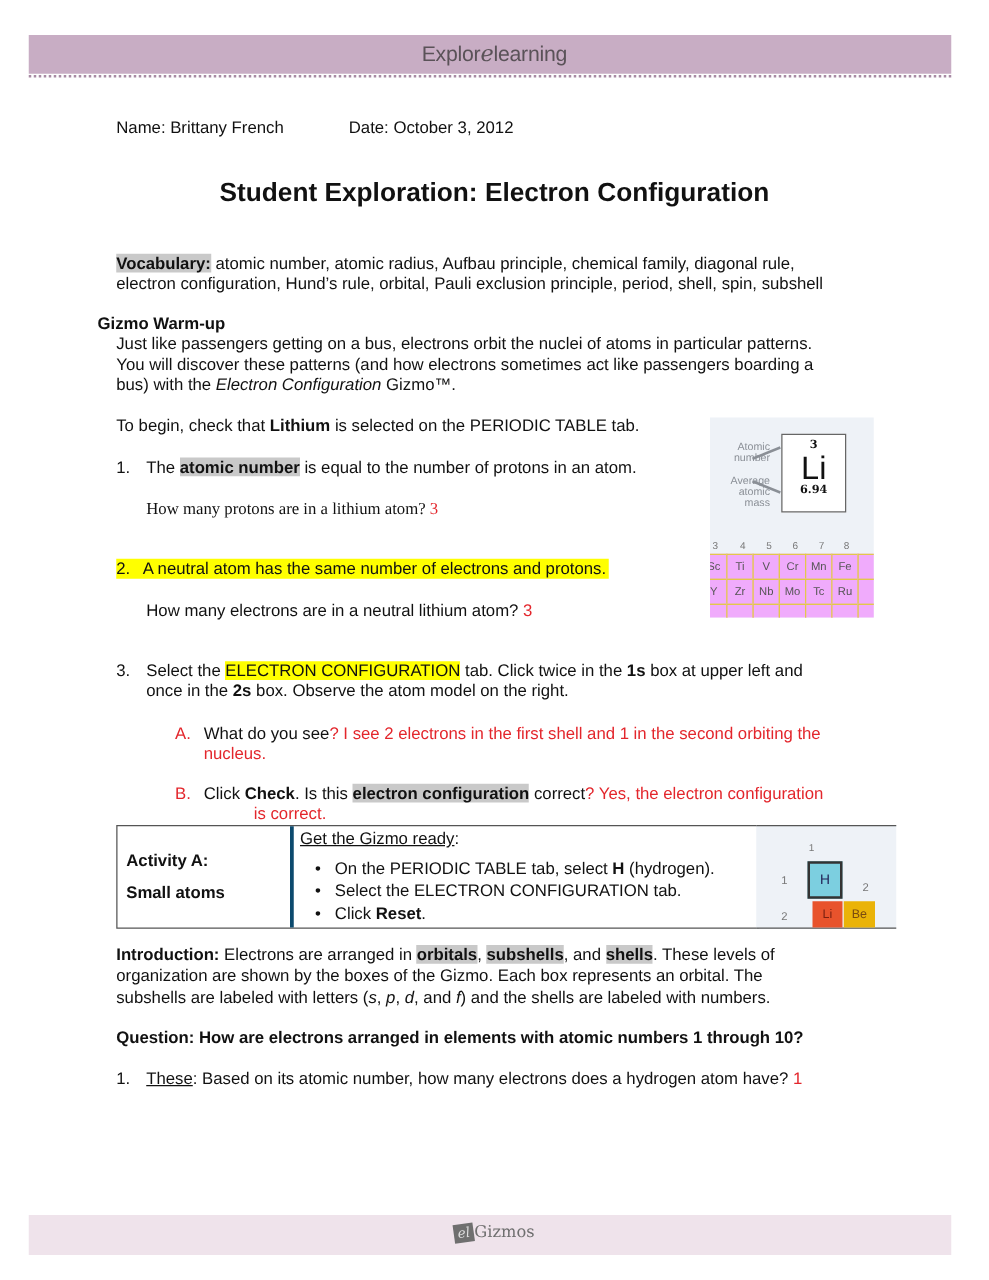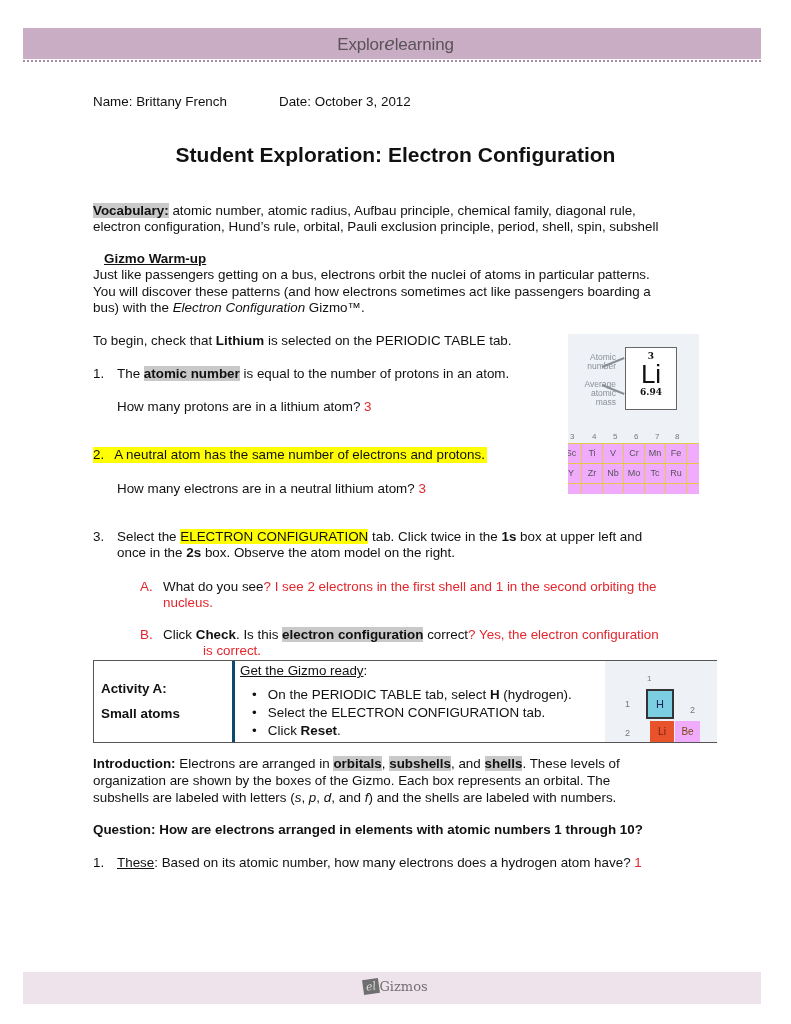--- a/index.html
+++ b/index.html
@@ -48,29 +48,29 @@
 <div class="abs logo"><span>Explor</span><span class="script">e</span><span>learning</span></div>
 
 <div class="abs line" style="left:93px;top:94px;">Name: Brittany French</div>
 <div class="abs line" style="left:279px;top:94px;">Date: October 3, 2012</div>
 
 <div class="abs title">Student Exploration: Electron Configuration</div>
 
 <div class="abs line" style="left:93px;top:203px;"><span class="bold hl-gray">Vocabulary:</span><span> atomic number, atomic radius, Aufbau principle, chemical family, diagonal rule,</span></div>
 <div class="abs line" style="left:93px;top:219px;">electron configuration, Hund’s rule, orbital, Pauli exclusion principle, period, shell, spin, subshell</div>
 
-<div class="abs line bold" style="left:104px;top:251px;text-decoration:underline;">Gizmo Warm-up</div>
+<div class="abs line bold" style="left:78px;top:251px;">Gizmo Warm-up</div>
 <div class="abs line" style="left:93px;top:267px;">Just like passengers getting on a bus, electrons orbit the nuclei of atoms in particular patterns.</div>
 <div class="abs line" style="left:93px;top:284px;">You will discover these patterns (and how electrons sometimes act like passengers boarding a</div>
 <div class="abs line" style="left:93px;top:300px;"><span>bus) with the </span><span class="ital">Electron Configuration</span><span> Gizmo™.</span></div>
 <div class="abs line" style="left:93px;top:333px;"><span>To begin, check that </span><span class="bold">Lithium</span><span> is selected on the PERIODIC TABLE tab.</span></div>
 
 <div class="abs line" style="left:93px;top:366px;">1.</div>
 <div class="abs line" style="left:117px;top:366px;"><span>The </span><span class="bold hl-gray">atomic number</span><span> is equal to the number of protons in an atom.</span></div>
-<div class="abs line" style="left:117px;top:399px;"><span>How many protons are in a lithium atom? </span><span class="red">3</span></div>
+<div class="abs line" style="left:117px;top:399px;font-family:Liberation Serif, serif;"><span>How many protons are in a lithium atom? </span><span class="red">3</span></div>
 
 <div class="abs line hl-yellow" style="left:93px;top:447px;padding-right:2px;"><span>2.</span><span style="display:inline-block;width:10px"></span><span>A neutral atom has the same number of electrons and protons.</span></div>
 <div class="abs line" style="left:117px;top:481px;"><span>How many electrons are in a neutral lithium atom? </span><span class="red">3</span></div>
 
 <div class="abs pt-fig">
   <div class="lab" style="left:4px;top:19px;width:44px;">Atomic number</div>
   <div class="lab" style="left:4px;top:46px;width:44px;">Average atomic mass</div>
   <div class="arrow" style="left:34px;top:32px;width:24px;transform:rotate(-22deg);"></div>
   <div class="arrow" style="left:34px;top:50px;width:24px;transform:rotate(22deg);"></div>
   <div class="pt-card">
@@ -134,21 +134,21 @@
     <div class="abs line" style="left:12px;top:24px;">•&nbsp;&nbsp;&nbsp;<span>On the PERIODIC TABLE tab, select </span><span class="bold">H</span><span> (hydrogen).</span></div>
     <div class="abs line" style="left:12px;top:60px;">•&nbsp;&nbsp;&nbsp;<span>Click </span><span class="bold">Reset</span><span>.</span></div>
   </div>
 </div>
 <div class="abs gizmo-img">
   <div class="abs" style="left:42px;top:13px;font-size:8px;color:#777;">1</div>
   <div class="abs" style="left:20px;top:38px;font-size:9px;color:#777;">1</div>
   <div class="abs" style="left:20px;top:67px;font-size:9px;color:#777;">2</div>
   <div class="abs" style="left:85px;top:44px;font-size:9px;color:#777;">2</div>
   <div class="abs" style="left:45px;top:60px;width:24px;height:21px;background:#e8532c;color:#7a2010;font-size:10px;text-align:center;line-height:21px;">Li</div>
-  <div class="abs" style="left:70px;top:60px;width:25px;height:21px;background:#f0abfc;color:#7a4a10;font-size:10px;text-align:center;line-height:21px;">Be</div>
+  <div class="abs" style="left:70px;top:60px;width:25px;height:21px;background:#eab308;color:#7a4a10;font-size:10px;text-align:center;line-height:21px;">Be</div>
   <div class="abs" style="left:41px;top:28px;width:24px;height:26px;background:#7ccfe0;border:2px solid #333;color:#225;font-size:11px;text-align:center;line-height:26px;">H</div>
 </div>
 
 <div class="abs line" style="left:93px;top:756px;"><span class="bold">Introduction:</span><span> Electrons are arranged in </span><span class="bold hl-gray">orbitals</span><span>, </span><span class="bold hl-gray">subshells</span><span>, and </span><span class="bold hl-gray">shells</span><span>. These levels of</span></div>
 <div class="abs line" style="left:93px;top:773px;">organization are shown by the boxes of the Gizmo. Each box represents an orbital. The</div>
 <div class="abs line" style="left:93px;top:790px;"><span>subshells are labeled with letters (</span><span class="ital">s</span><span>, </span><span class="ital">p</span><span>, </span><span class="ital">d</span><span>, and </span><span class="ital">f</span><span>) and the shells are labeled with numbers.</span></div>
 
 <div class="abs line bold" style="left:93px;top:822px;">Question: How are electrons arranged in elements with atomic numbers 1 through 10?</div>
 
 <div class="abs line" style="left:93px;top:855px;">1.</div>

